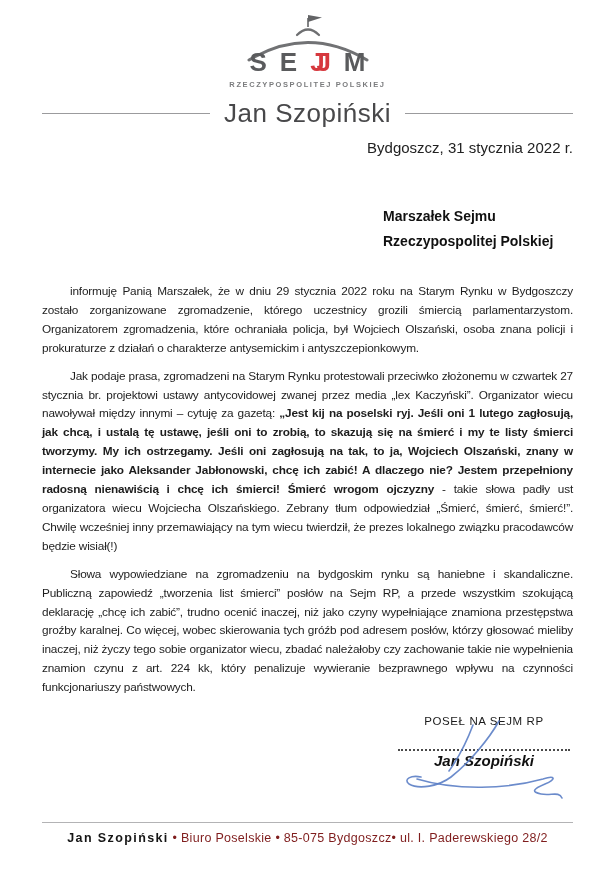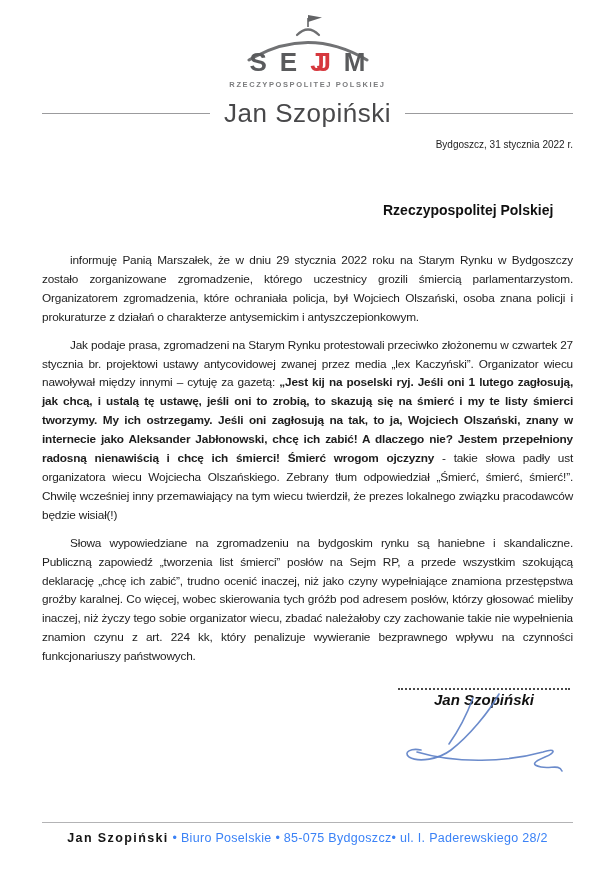--- a/index.html
+++ b/index.html
@@ -37,21 +37,21 @@
   }
   .name-rule{flex:1;height:1px;background:#9b9b9d;}
   .header-name{
     padding:0 14px;
     font-size:26px;color:#48484a;font-weight:400;letter-spacing:0.5px;
     white-space:nowrap;
   }
   
   .date-line{
     margin-top:10px;padding-right:42px;
-    text-align:right;font-size:10px;color:#222;
+    text-align:right;font-size:15px;color:#222;
   }
   .recipient{
     margin:48px 0 0 383px;
     font-size:14px;font-weight:700;color:#101010;line-height:25px;
   }
   
   .body-text{
     margin:28px 42px 16px 42px;
     font-size:11.8px;line-height:18.9px;letter-spacing:-0.015em;
     text-align:justify;color:#1d1d1d;
@@ -78,21 +78,21 @@
     pointer-events:none;
   }
   
   .footer{
     position:absolute;left:42px;right:42px;top:822px;
     border-top:1px solid #b3b3b5;
     padding-top:8px;text-align:center;
     font-size:12.5px;white-space:nowrap;
   }
   .footer .f-name{font-weight:700;letter-spacing:1.4px;color:#151515;}
-  .footer .f-rest{color:#3b82f6;letter-spacing:0.3px;}
+  .footer .f-rest{color:#7f1d1d;letter-spacing:0.3px;}
 </style>
 </head>
 <body>
 
 <div class="page">
 
   <div class="letterhead">
     <svg class="dome-svg" width="126" height="48" viewBox="0 0 126 48" fill="none">
       <polygon points="63,1 77,3.5 63,8" fill="#636466"></polygon>
       <line x1="63" y1="4" x2="63" y2="13" stroke="#636466" stroke-width="1.6"></line>
@@ -109,30 +109,32 @@
     <div class="name-row">
       <span class="name-rule"></span>
       <span class="header-name">Jan Szopiński</span>
       <span class="name-rule"></span>
     </div>
   </div>
 
   <div class="date-line">Bydgoszcz, 31 stycznia 2022 r.</div>
 
   <div class="recipient">
+      <div>Marszałek Sejmu</div>
       <div>Rzeczypospolitej Polskiej</div>
     </div>
 
   <div class="body-text">
       <p><span>informuję Panią Marszałek, że w dniu 29 stycznia 2022 roku na Starym Rynku w Bydgoszczy zostało zorganizowane zgromadzenie, którego uczestnicy grozili śmiercią parlamentarzystom. Organizatorem zgromadzenia, które ochraniała policja, był Wojciech Olszański, osoba znana policji i prokuraturze z działań o charakterze antysemickim i antyszczepionkowym.</span></p>
       <p><span>Jak podaje prasa, zgromadzeni na Starym Rynku protestowali przeciwko złożonemu w czwartek 27 stycznia br. projektowi ustawy antycovidowej zwanej przez media „lex Kaczyński”. Organizator wiecu nawoływał między innymi – cytuję za gazetą: </span><span class="bi">„Jest kij na poselski ryj. Jeśli oni 1 lutego zagłosują, jak chcą, i ustalą tę ustawę, jeśli oni to zrobią, to skazują się na śmierć i my te listy śmierci tworzymy. My ich ostrzegamy. Jeśli oni zagłosują na tak, to ja, Wojciech Olszański, znany w internecie jako Aleksander Jabłonowski, chcę ich zabić! A dlaczego nie? Jestem przepełniony radosną nienawiścią i chcę ich śmierci! Śmierć wrogom ojczyzny</span><span> - takie słowa padły ust organizatora wiecu Wojciecha Olszańskiego. Zebrany tłum odpowiedział „Śmierć, śmierć, śmierć!”. Chwilę wcześniej inny przemawiający na tym wiecu twierdził, że prezes lokalnego związku pracodawców będzie wisiał(!)</span></p>
       <p><span>Słowa wypowiedziane na zgromadzeniu na bydgoskim rynku są haniebne i skandaliczne. Publiczną zapowiedź „tworzenia list śmierci” posłów na Sejm RP, a przede wszystkim szokującą deklarację „chcę ich zabić”, trudno ocenić inaczej, niż jako czyny wypełniające znamiona przestępstwa groźby karalnej. Co więcej, wobec skierowania tych gróźb pod adresem posłów, którzy głosować mieliby inaczej, niż życzy tego sobie organizator wiecu, zbadać należałoby czy zachowanie takie nie wypełnienia znamion czynu z art. 224 kk, który penalizuje wywieranie bezprawnego wpływu na czynności funkcjonariuszy państwowych.</span></p>
     </div>
 
   <div class="sig-block">
+    <div class="sig-role">POSEŁ NA SEJM RP</div>
     <div class="sig-dots"></div>
     <div class="sig-name">Jan Szopiński</div>
     <svg class="sig-scribble" width="240" height="92" viewBox="0 0 240 92" fill="none">
       <path d="M152,2 C142,20 122,44 104,58 C92,67 72,71 62,65 C56,60 64,56 74,58" stroke="#5b7ec5" stroke-width="1.6" stroke-linecap="round" opacity="0.9"></path>
       <path d="M126,6 C120,22 112,38 102,52" stroke="#5b7ec5" stroke-width="1.6" stroke-linecap="round" opacity="0.9"></path>
       <path d="M70,60 C110,72 160,70 196,60 C208,56 210,60 198,65 C186,70 184,73 194,75 C204,77 212,72 215,79" stroke="#5b7ec5" stroke-width="1.6" stroke-linecap="round" opacity="0.9"></path>
     </svg>
   </div>
 
   <div class="footer">

